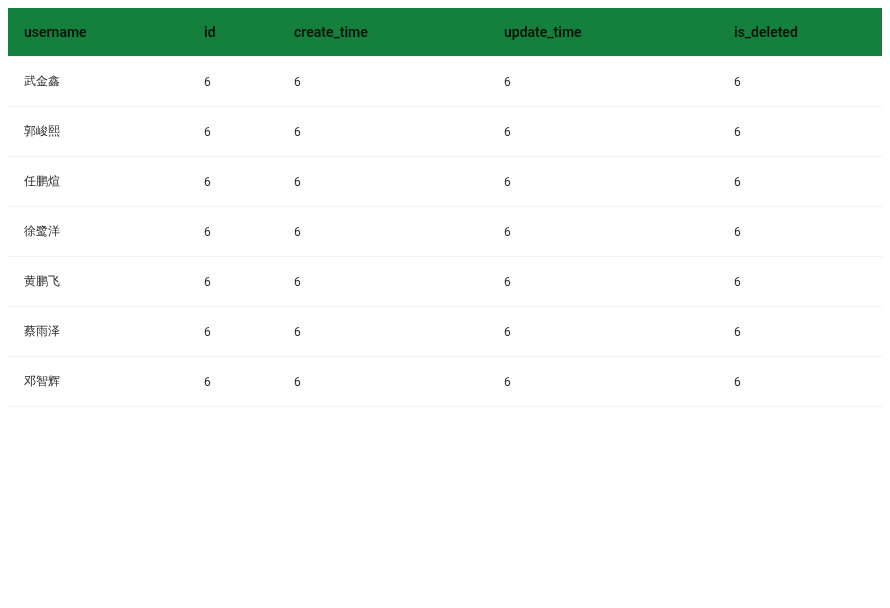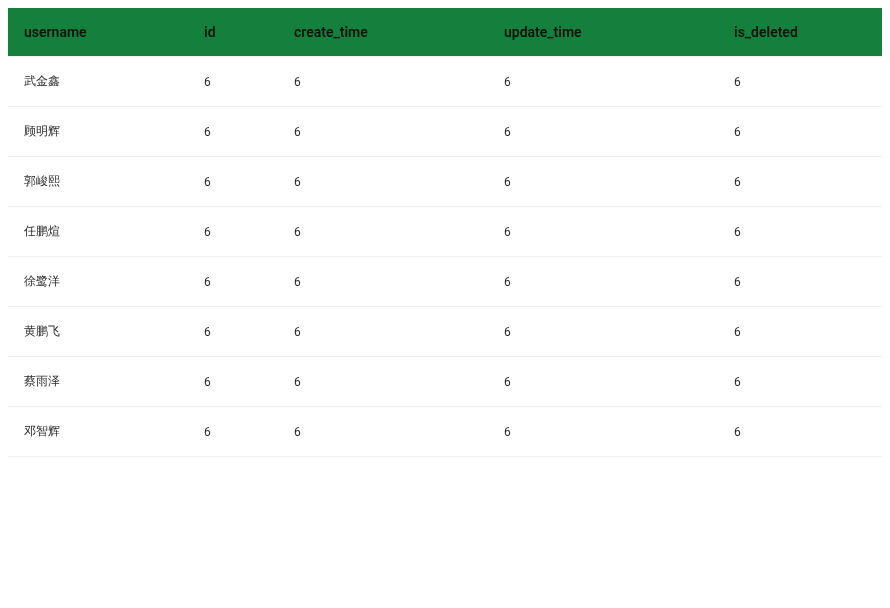--- a/index.html
+++ b/index.html
@@ -60,27 +60,20 @@
     </thead>
     <tbody>
       <tr>
         <td>武金鑫</td>
         <td>6</td>
         <td>6</td>
         <td>6</td>
         <td>6</td>
       </tr>
       <tr>
-        <td>顾明辉</td>
-        <td>6</td>
-        <td>6</td>
-        <td>6</td>
-        <td>6</td>
-      </tr>
-      <tr>
         <td>郭峻熙</td>
         <td>6</td>
         <td>6</td>
         <td>6</td>
         <td>6</td>
       </tr>
       <tr>
         <td>任鹏煊</td>
         <td>6</td>
         <td>6</td>

